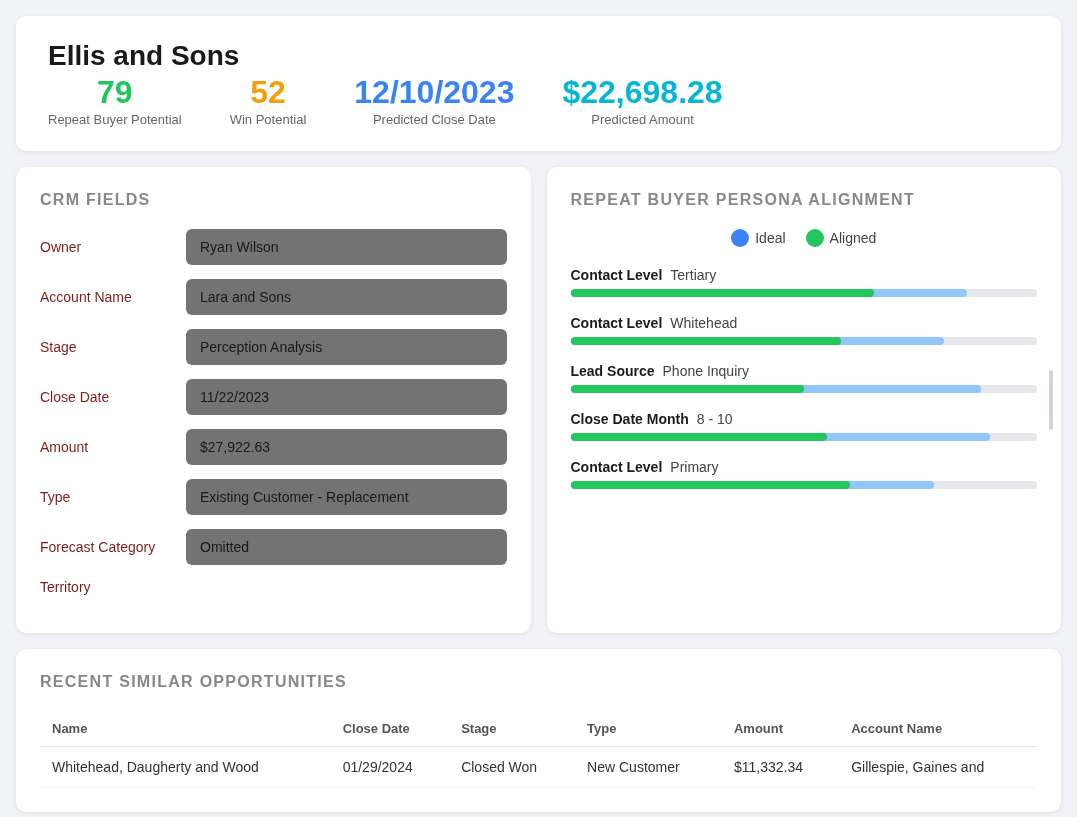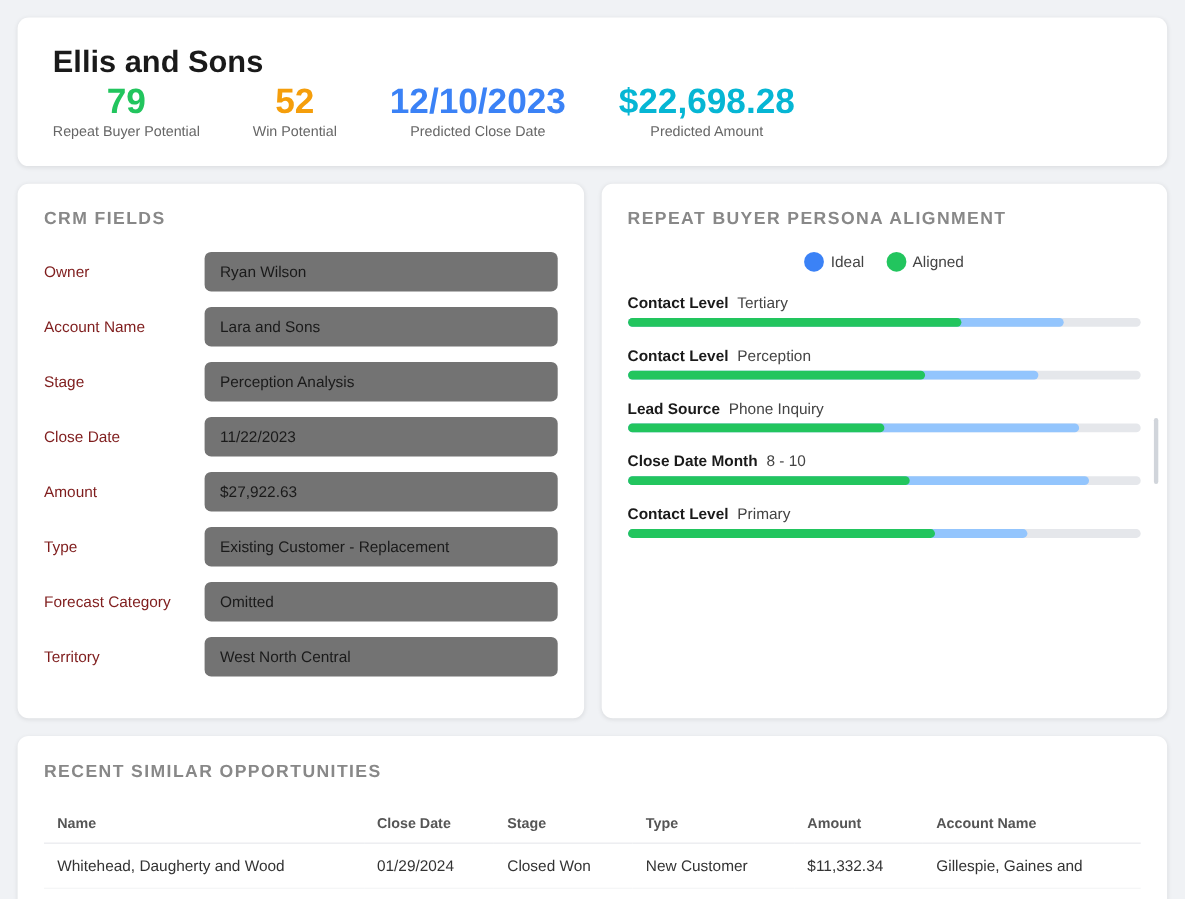--- a/index.html
+++ b/index.html
@@ -266,21 +266,20 @@
           <div class="field-row">
       <div class="field-label">Type</div>
       <div class="field-value">Existing Customer - Replacement</div>
     </div>
           <div class="field-row">
       <div class="field-label">Forecast Category</div>
       <div class="field-value">Omitted</div>
     </div>
           <div class="field-row">
       <div class="field-label">Territory</div>
-      <div class="field-value">West North Central</div>
     </div>
         </div>
     </div>
 
     <div class="persona-card">
       <div class="section-title">REPEAT BUYER PERSONA ALIGNMENT</div>
       <div class="legend">
         <div class="legend-item">
           <div class="legend-dot dot-blue"></div>
           <span>Ideal</span>
@@ -298,21 +297,21 @@
         <span class="alignment-val">Tertiary</span>
       </div>
       <div class="bar-track">
         <div class="bar-ideal" style="width:85%"></div>
         <div class="bar-aligned" style="width:65%"></div>
       </div>
     </div>
           <div class="alignment-row">
       <div class="alignment-header">
         <span class="alignment-key">Contact Level</span>
-        <span class="alignment-val">Perception</span>
+        <span class="alignment-val">Whitehead</span>
       </div>
       <div class="bar-track">
         <div class="bar-ideal" style="width:80%"></div>
         <div class="bar-aligned" style="width:58%"></div>
       </div>
     </div>
           <div class="alignment-row">
       <div class="alignment-header">
         <span class="alignment-key">Lead Source</span>
         <span class="alignment-val">Phone Inquiry</span>

